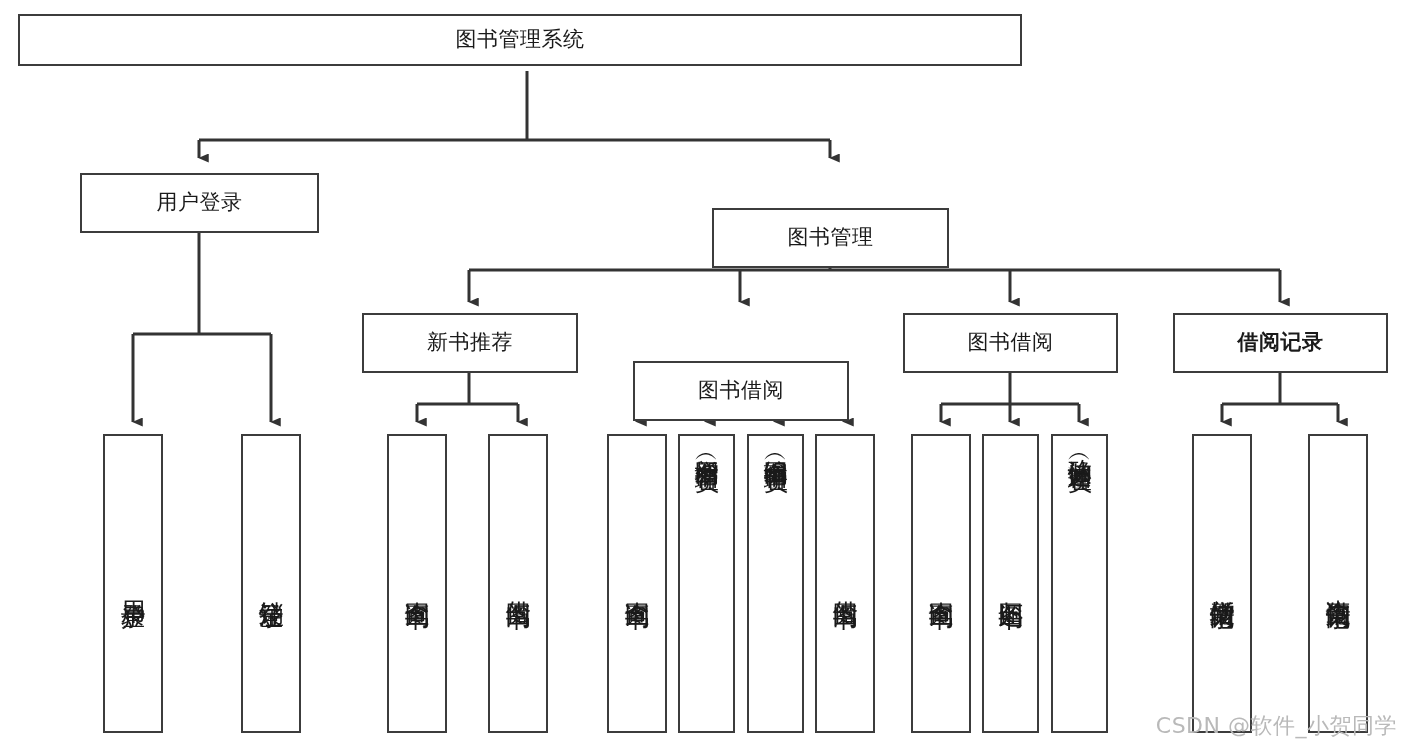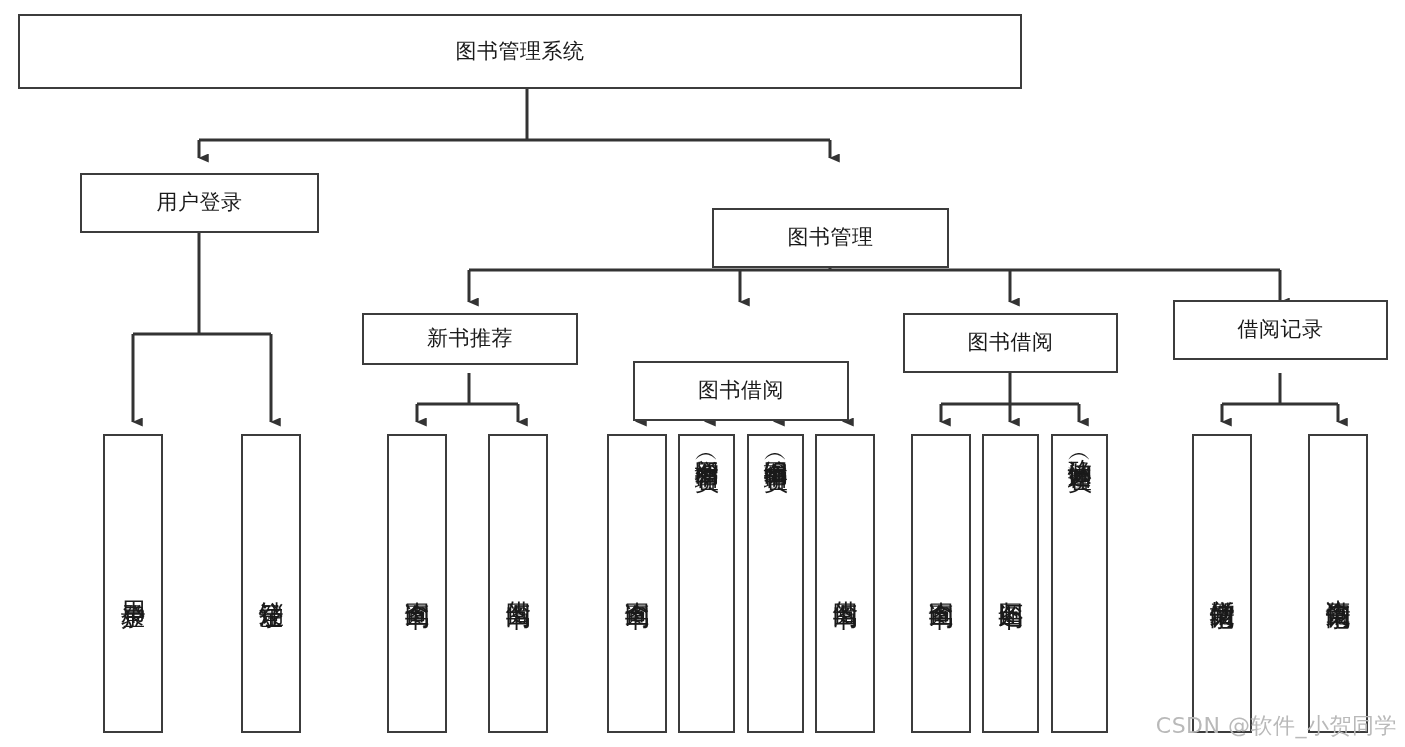--- a/index.html
+++ b/index.html
@@ -125,41 +125,41 @@
       <path d="M 1079 404 L 1079 422" marker-end="url(#arrow)"></path>
 
       <path d="M 1280 373 L 1280 404"></path>
       <path d="M 1222 404 L 1338 404"></path>
       <path d="M 1222 404 L 1222 422" marker-end="url(#arrow)"></path>
       <path d="M 1338 404 L 1338 422" marker-end="url(#arrow)"></path>
 
     </g>
   </svg>
 
-  <div class="node horizontal" style="left:18px; top:14px; width:1004px; height:75px;">
+  <div class="node horizontal" style="left:18px; top:14px; width:1004px; height:52px;">
     <span class="node-label">图书管理系统</span>
   </div>
 
   <div class="node horizontal" style="left:80px; top:173px; width:239px; height:60px;">
     <span class="node-label">用户登录</span>
   </div>
   <div class="node horizontal" style="left:712px; top:173px; width:237px; height:60px;margin-top:35px;">
     <span class="node-label">图书管理</span>
   </div>
 
-  <div class="node horizontal" style="left:362px; top:313px; width:216px; height:52px;">
+  <div class="node horizontal" style="left:362px; top:313px; width:216px; height:60px;">
     <span class="node-label">新书推荐</span>
   </div>
   <div class="node horizontal" style="left:633px; top:313px; width:216px; height:60px;margin-top:48px;">
     <span class="node-label">图书借阅</span>
   </div>
   <div class="node horizontal" style="left:903px; top:313px; width:215px; height:60px;">
     <span class="node-label">图书借阅</span>
   </div>
-  <div class="node horizontal" style="left:1173px; top:300px; width:215px; height:60px;">
+  <div class="node horizontal" style="left:1173px; top:313px; width:215px; height:60px;font-weight:bold;">
     <span class="node-label">借阅记录</span>
   </div>
 
   <div class="node vertical centered" style="left:103px; top:434px; width:60px; height:299px;">
     <span class="node-label">用户登录</span>
   </div>
   <div class="node vertical centered" style="left:241px; top:434px; width:60px; height:299px;">
     <span class="node-label">注销登录</span>
   </div>
 

